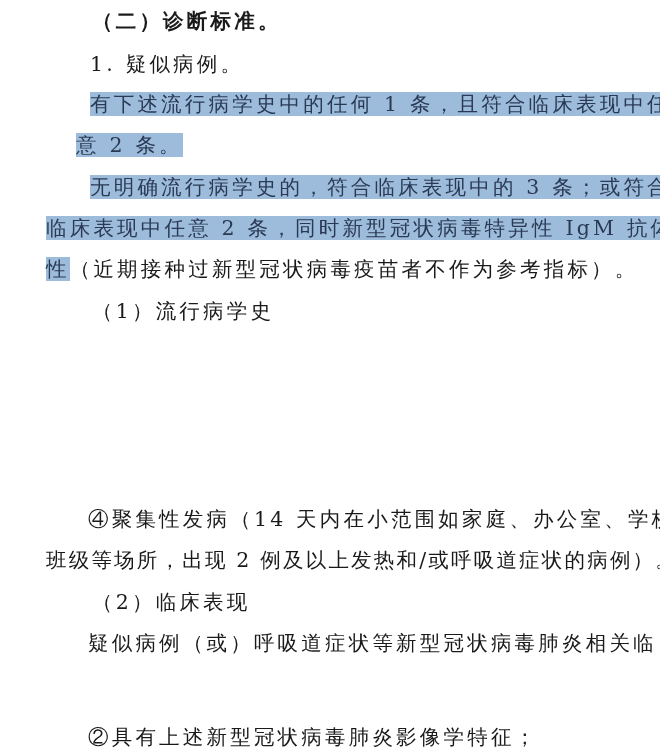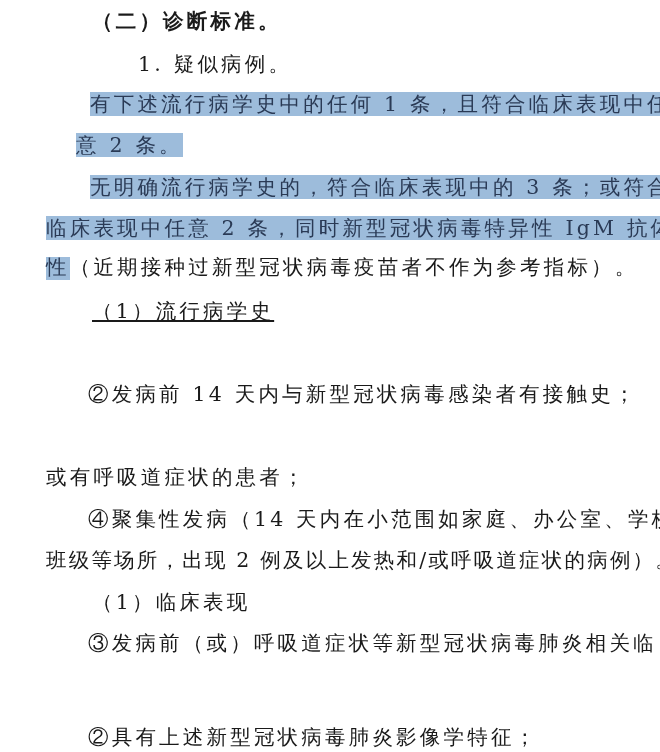--- a/index.html
+++ b/index.html
@@ -11,44 +11,42 @@
   .hl { background: #9dbcdb; color: #2a3a55; }
   .bold { font-weight: bold; }
 </style>
 </head>
 <body>
 
 <div class="doc">
 
   <div class="line bold" style="left:92px; top:6px;">（二）诊断标准。</div>
 
-  <div class="line" style="left:90px; top:49px;margin-left:48px;">1. 疑似病例。</div>
+  <div class="line" style="left:90px; top:49px;">1. 疑似病例。</div>
 
   <div class="line" style="left:90px; top:89px;">
     <span class="hl">有下述流行病学史中的任何 1 条，且符合临床表现中任</span>
   </div>
   <div class="line" style="left:46px; top:130px;padding-left:30px;">
     <span class="hl">意 2 条。</span>
   </div>
 
   <div class="line" style="left:90px; top:172px;">
     <span class="hl">无明确流行病学史的，符合临床表现中的 3 条；或符合</span>
   </div>
   <div class="line" style="left:46px; top:213px;">
     <span class="hl">临床表现中任意 2 条，同时新型冠状病毒特异性 IgM 抗体阳</span>
   </div>
-  <div class="line" style="left:46px; top:254px;font-family:Liberation Mono, monospace;">
+  <div class="line" style="left:46px; top:254px;">
     <span class="hl">性</span><span>（近期接种过新型冠状病毒疫苗者不作为参考指标）。</span>
   </div>
 
-  <div class="line" style="left:92px; top:296px;text-decoration:underline;">（1）流行病学史</div>
+  <div class="line" style="left:92px; top:296px;">（1）流行病学史</div>
 
-  <div class="line" style="left:88px; top:379px;">②发病前 14 天内与新型冠状病毒感染者有接触史；</div>
-  <div class="line" style="left:46px; top:462px;">或有呼吸道症状的患者；</div>
   <div class="line" style="left:88px; top:504px;">④聚集性发病（14 天内在小范围如家庭、办公室、学校</div>
   <div class="line" style="left:46px; top:545px; letter-spacing:2.2px;">班级等场所，出现 2 例及以上发热和/或呼吸道症状的病例）。</div>
 
-  <div class="line" style="left:92px; top:587px;">（1）临床表现</div>
+  <div class="line" style="left:92px; top:587px;">（2）临床表现</div>
 
-  <div class="line" style="left:88px; top:628px;">③发病前（或）呼吸道症状等新型冠状病毒肺炎相关临</div>
+  <div class="line" style="left:88px; top:628px;">疑似病例（或）呼吸道症状等新型冠状病毒肺炎相关临</div>
   <div class="line" style="left:88px; top:712px;margin-top:10px;">②具有上述新型冠状病毒肺炎影像学特征；</div>
 
 </div>
 
 </body></html>

